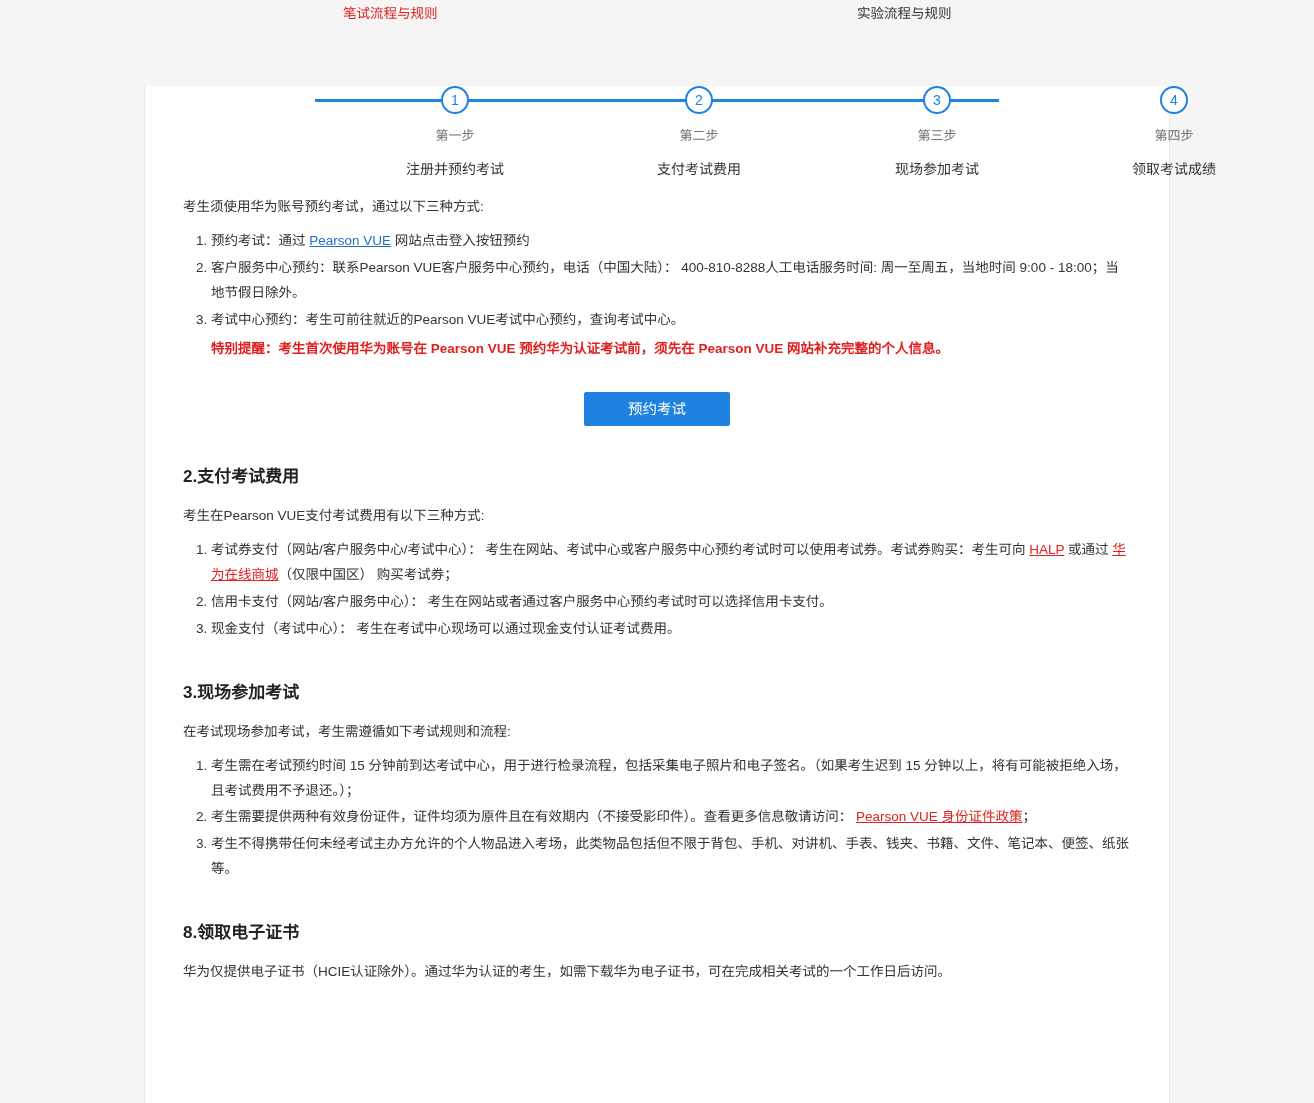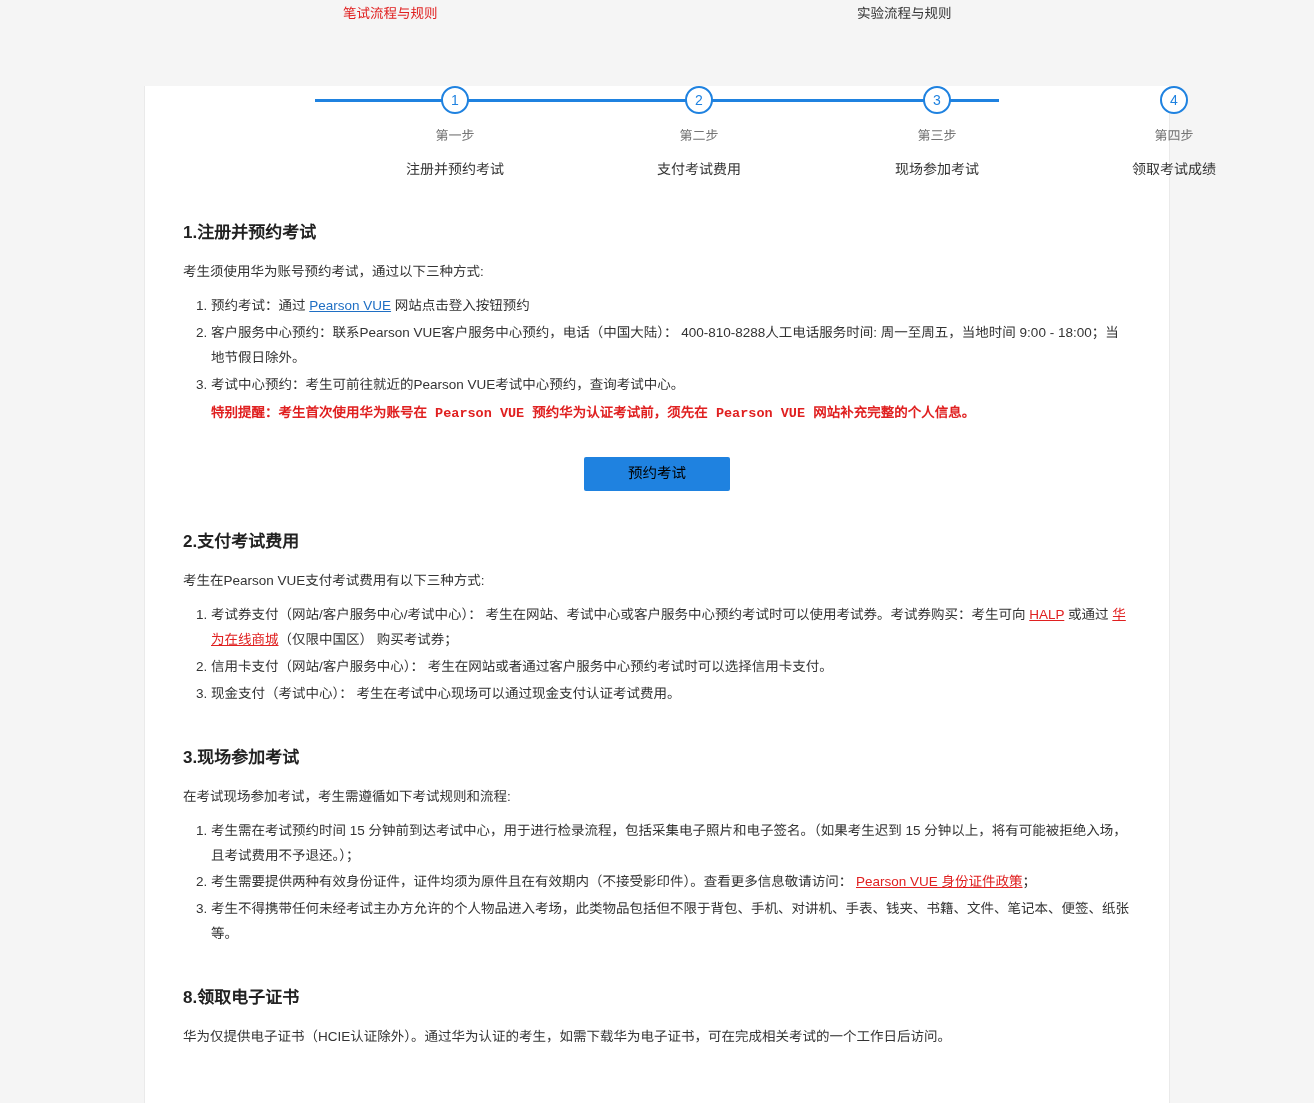--- a/index.html
+++ b/index.html
@@ -131,41 +131,40 @@
     text-align: right;
   }
   .note-block {
     padding-left: 28px;
     font-size: 13.5px;
     line-height: 1.85;
   }
   .note-red {
     color: #e02020;
     font-weight: bold;
-    font-family: Liberation Mono, monospace;
   }
   .note-row { margin-top: 2px; }
 
   
   .btn-wrap {
     display: flex;
     justify-content: center;
     margin: 30px 0 6px 0;
   }
   .btn {
     background: #1f82e0;
-    color: #000000;
+    color: #ffffff;
     font-size: 14.5px;
     border: none;
     border-radius: 2px;
     padding: 0 44px;
     height: 34px;
     line-height: 34px;
     cursor: pointer;
-    font-family: Liberation Mono, monospace;
+    font-family: Liberation Sans, sans-serif;
   }
 </style>
 </head>
 <body>
 
 <div class="tabbar">
   <div class="tab active tab-1">笔试流程与规则</div>
   <div class="tab inactive tab-2">实验流程与规则</div>
 </div>
 
@@ -194,21 +193,20 @@
 
     <div class="step" style="left:879px;">
       <div class="step-circle">4</div>
       <div class="step-sub">第四步</div>
       <div class="step-label">领取考试成绩</div>
     </div>
   </div>
 
   <div class="content">
 
-    <h2 class="sec-title first">1.注册并预约考试</h2>
     <p class="para">考生须使用华为账号预约考试，通过以下三种方式:</p>
     <ol class="list">
       <li>
         <span>预约考试：通过 </span><a class="link">Pearson VUE</a><span> 网站点击登入按钮预约</span>
       </li>
       <li>客户服务中心预约：联系Pearson VUE客户服务中心预约，电话（中国大陆）： 400-810-8288人工电话服务时间: 周一至周五，当地时间 9:00 - 18:00；当地节假日除外。</li>
       <li>考试中心预约：考生可前往就近的Pearson VUE考试中心预约，查询考试中心。</li>
     </ol>
     <div class="note-block">
       <div class="note-red">特别提醒：考生首次使用华为账号在 Pearson VUE 预约华为认证考试前，须先在 Pearson VUE 网站补充完整的个人信息。</div>

